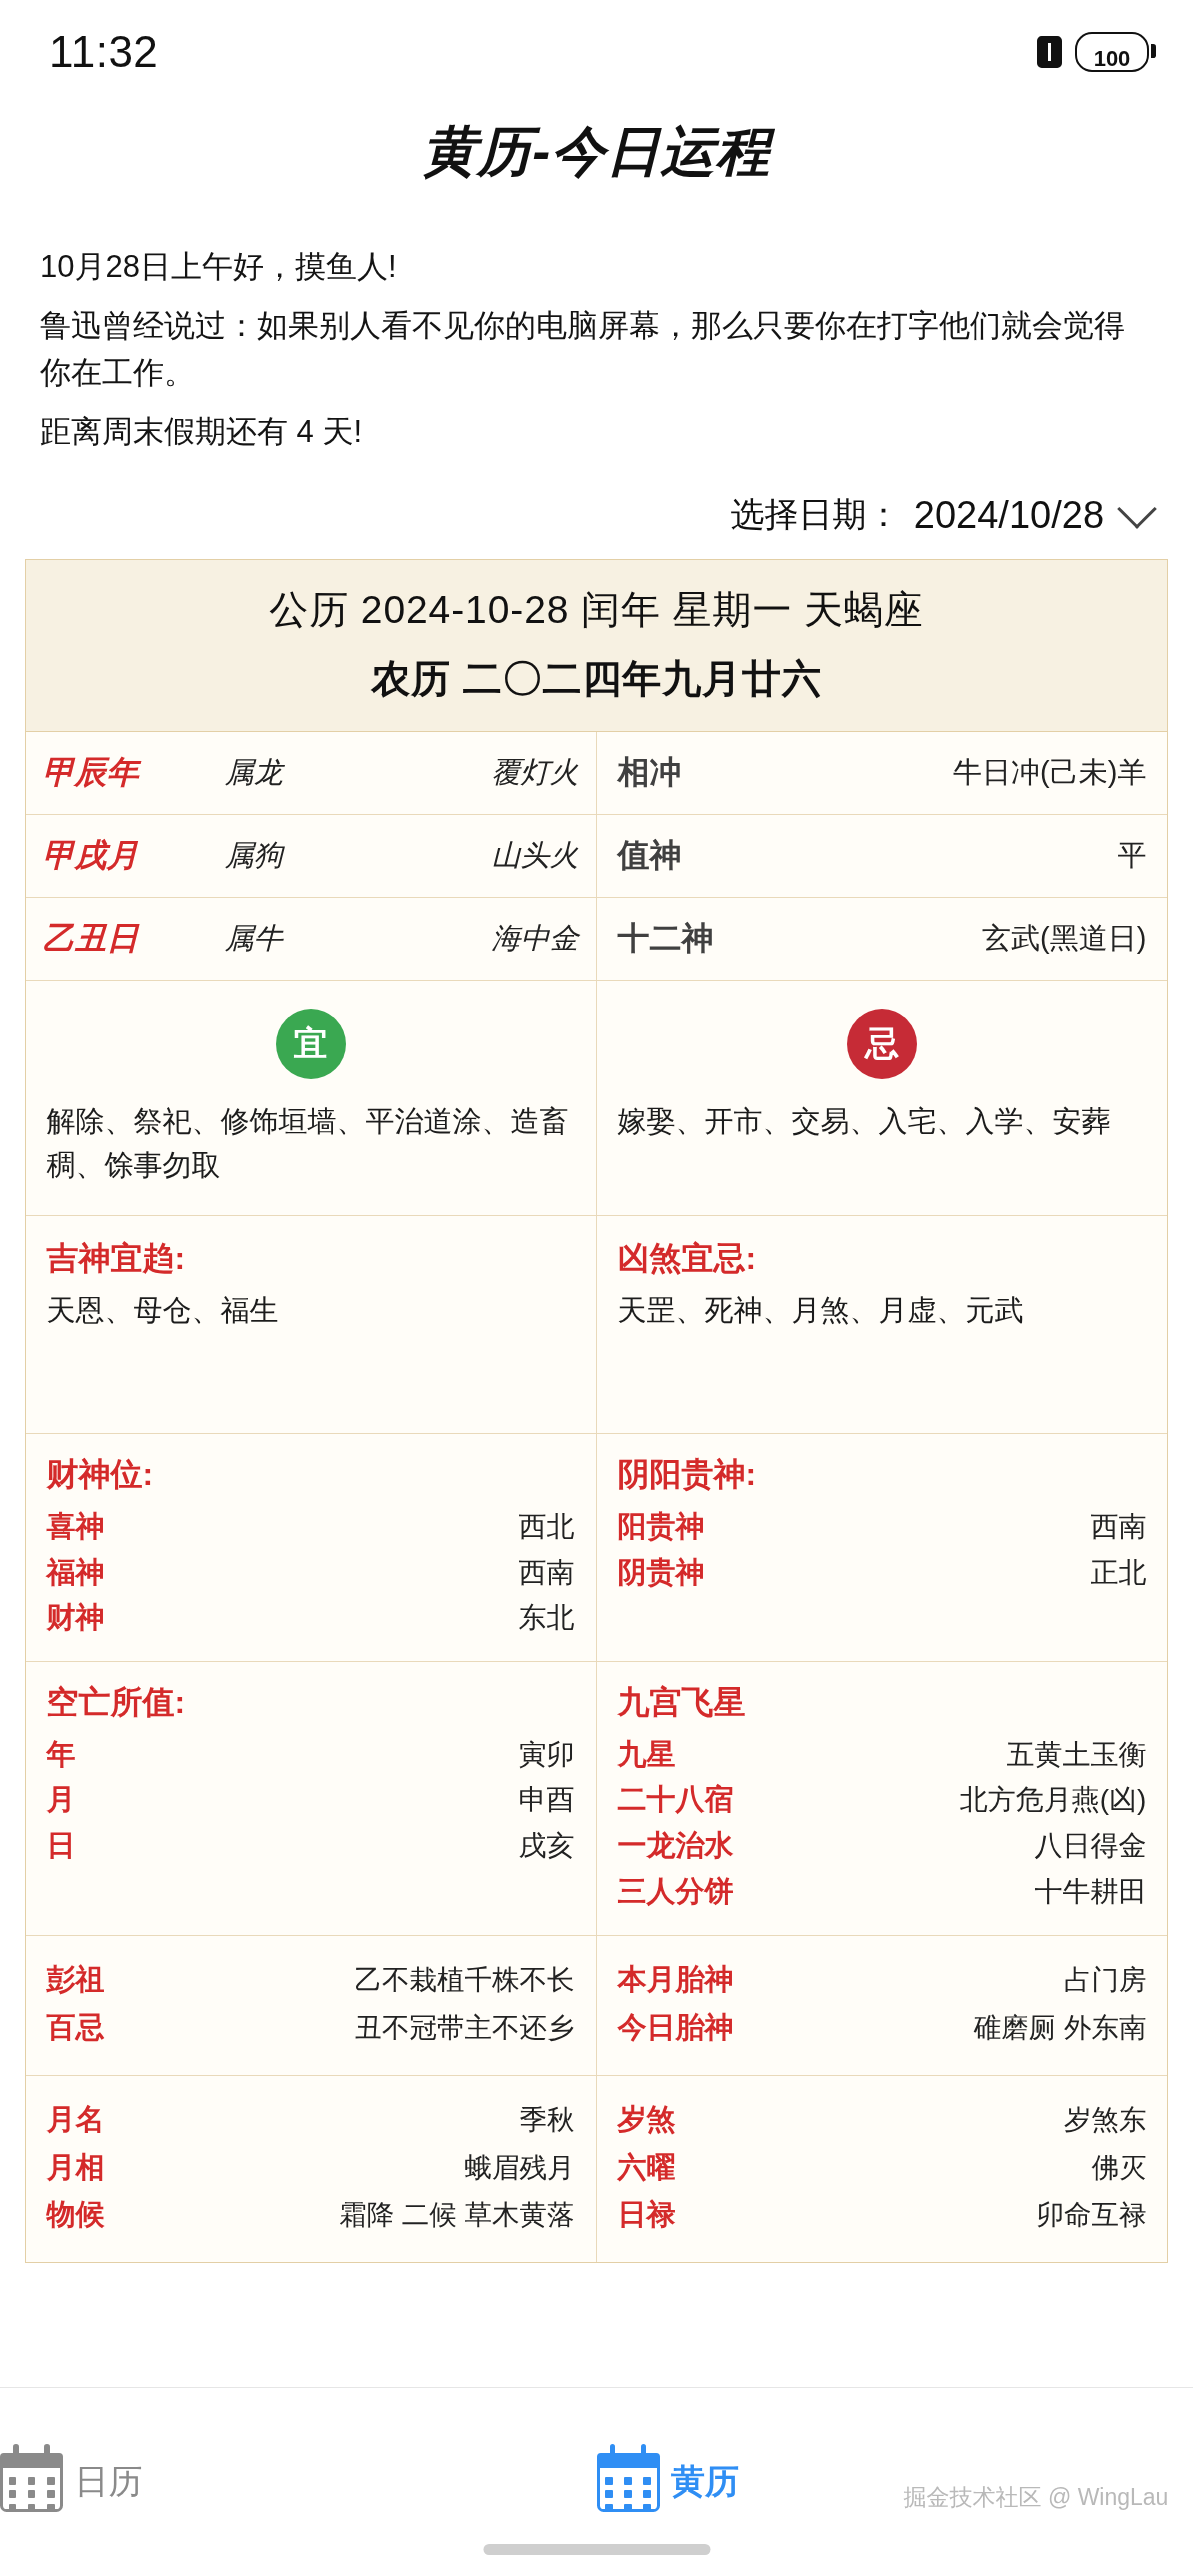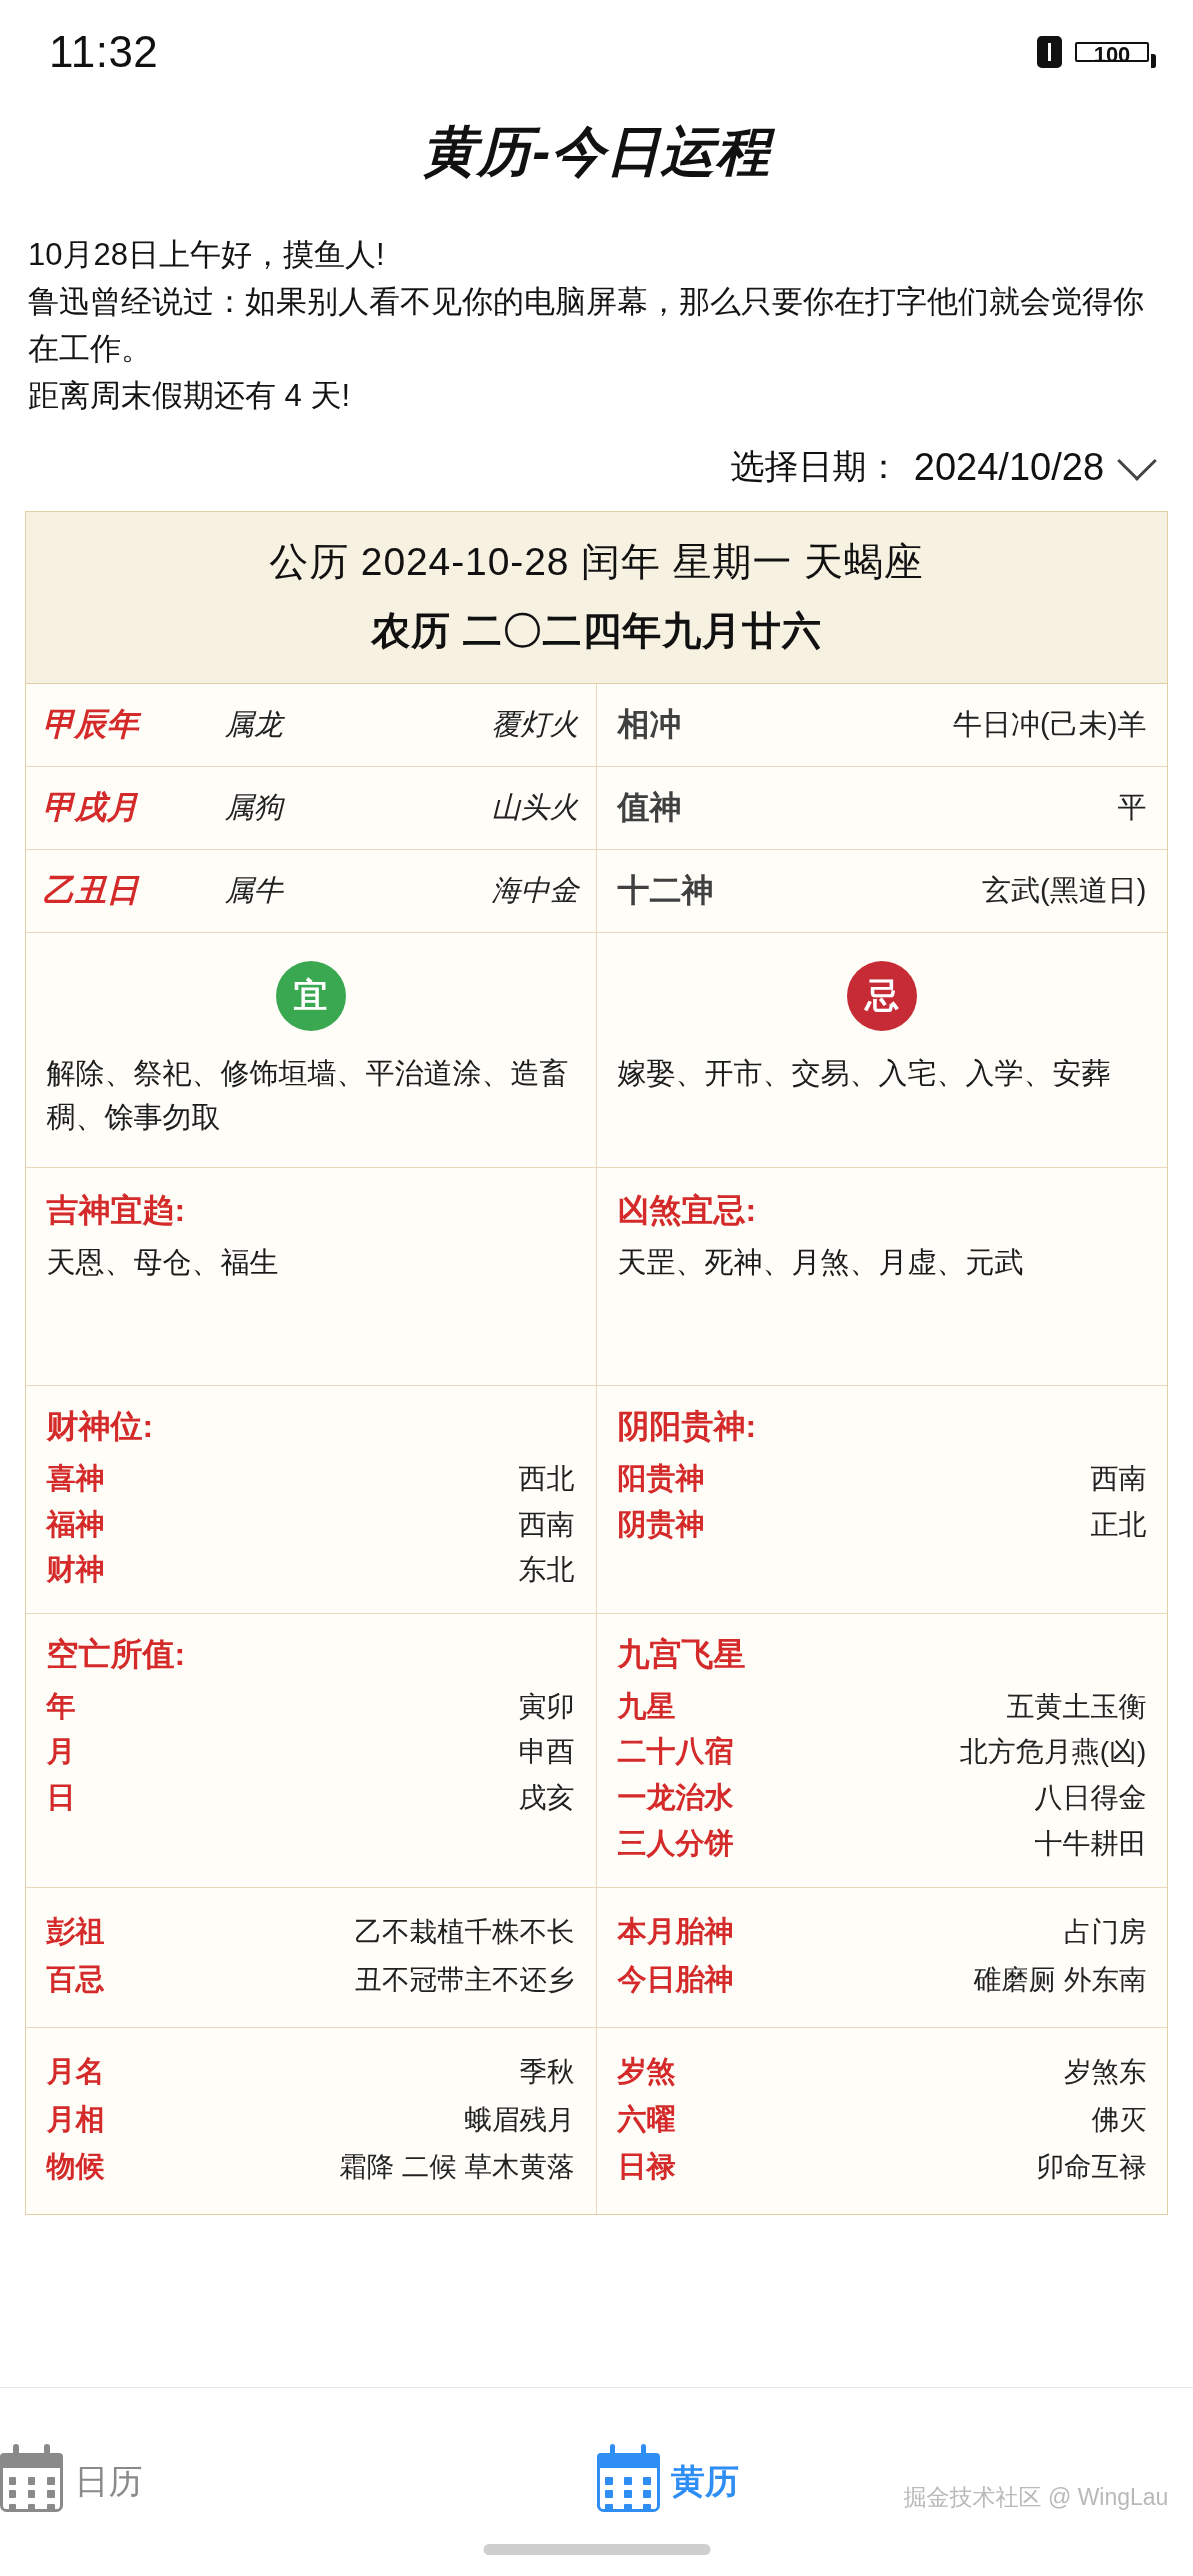--- a/index.html
+++ b/index.html
@@ -25,41 +25,41 @@
     position: relative; display:flex; align-items:center; justify-content:center;
     background:#111;
   }
   .sig-icon::after{
     content:""; position:absolute; width:3.8px; height:15px; background:#fff; top:4.7px;
   }
   .sig-icon::before{
     content:""; position:absolute; width:3.8px; height:3.8px; background:#fff; bottom:4.7px;
   }
   .battery {
-    width: 74px; height: 20px; border: 2.8px solid #111; border-radius: 2px;
-    position: relative; display: flex; align-items: flex-start; justify-content: center;
+    width: 74px; height: 40px; border: 2.8px solid #111; border-radius: 17px;
+    position: relative; display: flex; align-items: flex-end; justify-content: center;
   }
   .battery::after {
     content: ""; position: absolute; right: -8.5px; top: 10.4px;
     width: 4.7px; height: 13.3px; background: #111; border-radius: 0 2.8px 2.8px 0;
   }
   .battery span { font-size: 22px; font-weight: 700; line-height: 1; }
 
   
   .page-title {
     text-align: center; font-size: 54px; font-weight: 700;
     margin-top: 12px; letter-spacing: 0.9px; font-style: italic;
   }
 
   
   .greeting {
     margin: 42px 28px 0 28px;
     font-size: 31px; line-height: 1.52; color: #141414;
   }
-  .greeting p { margin: 0; }
+  .greeting p { margin: 12px; }
 
   
   .datepicker-row {
     display: flex; align-items: center; justify-content: flex-end;
     margin: 24.6px 42px 0 0; gap: 13.3px;
   }
   .datepicker-label { font-size: 34px; }
   .datepicker-value { font-size: 38px; }
   .chev {
     width: 28px; height: 28px; border-right: 3.8px solid #444; border-bottom: 3.8px solid #444;

